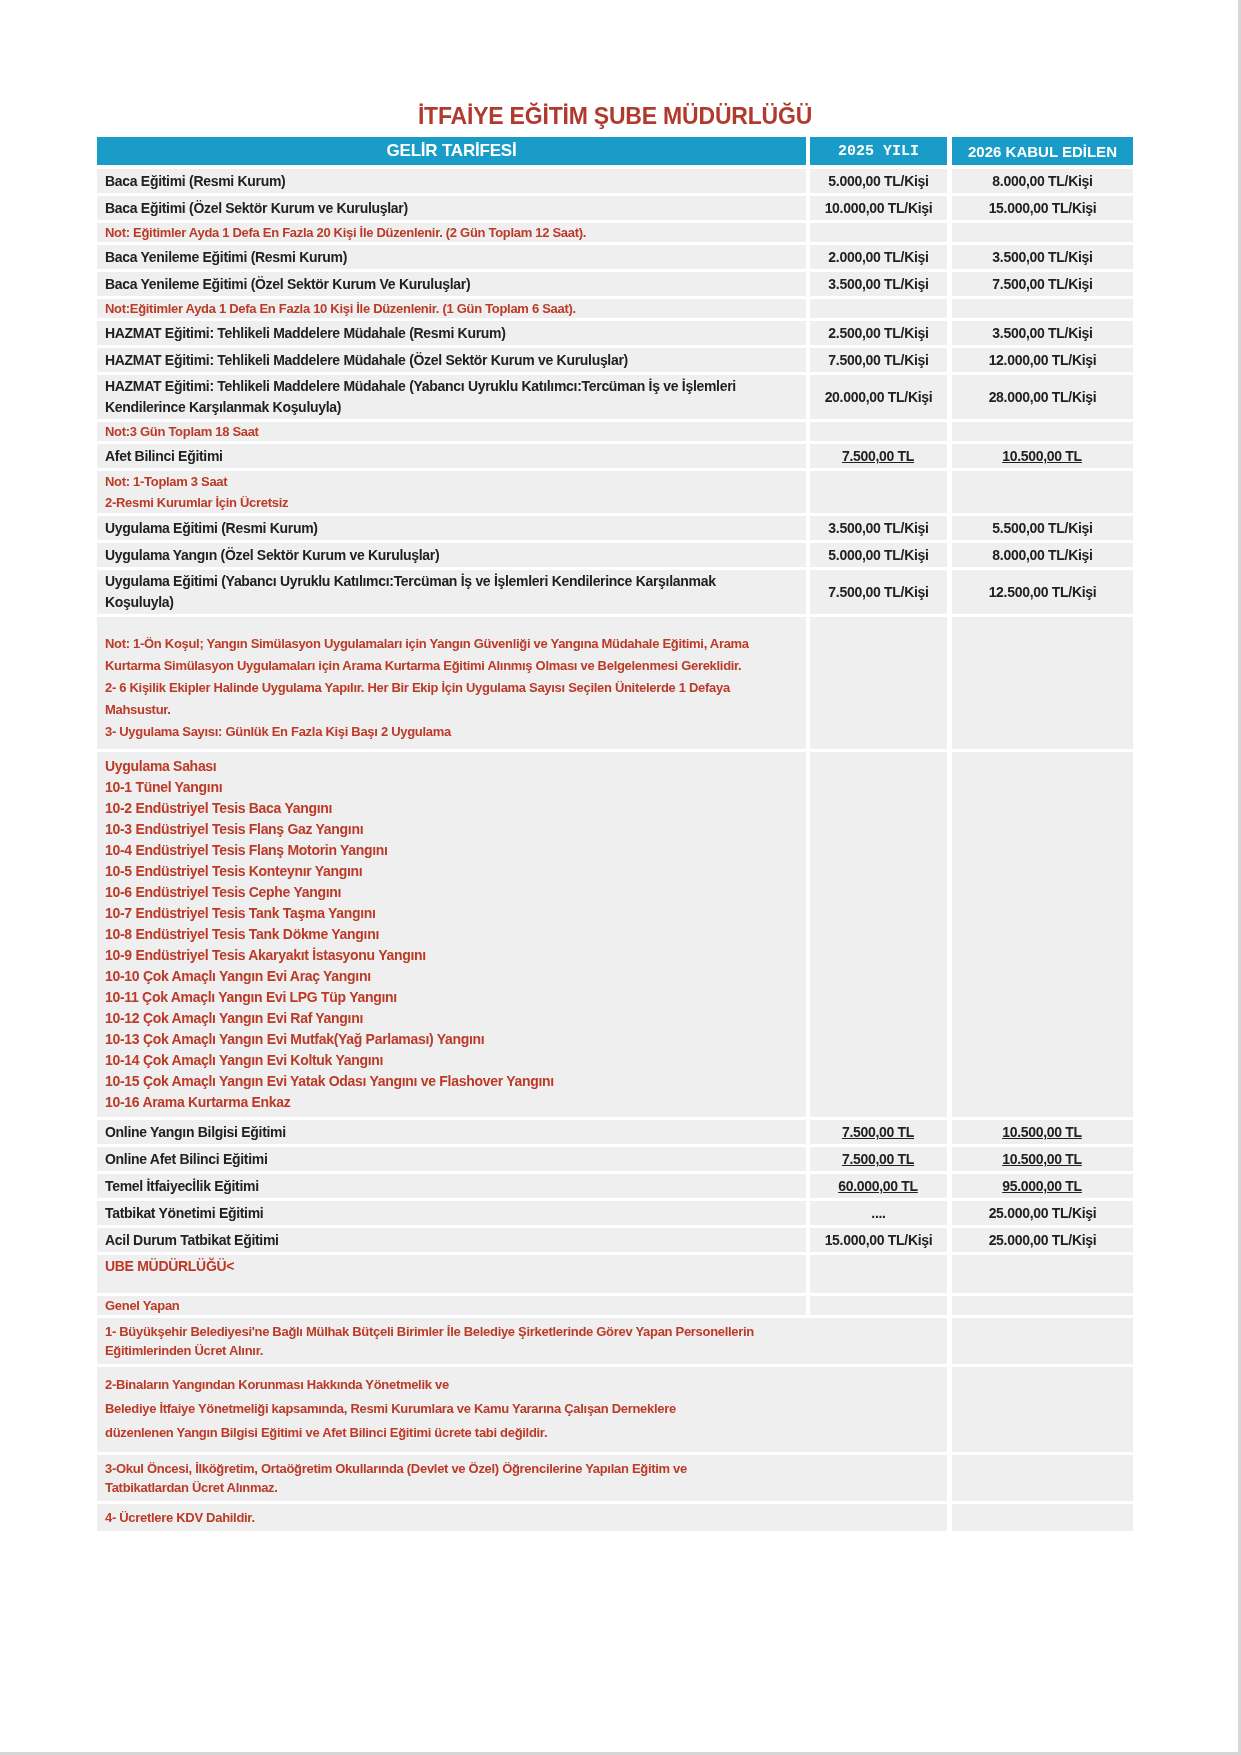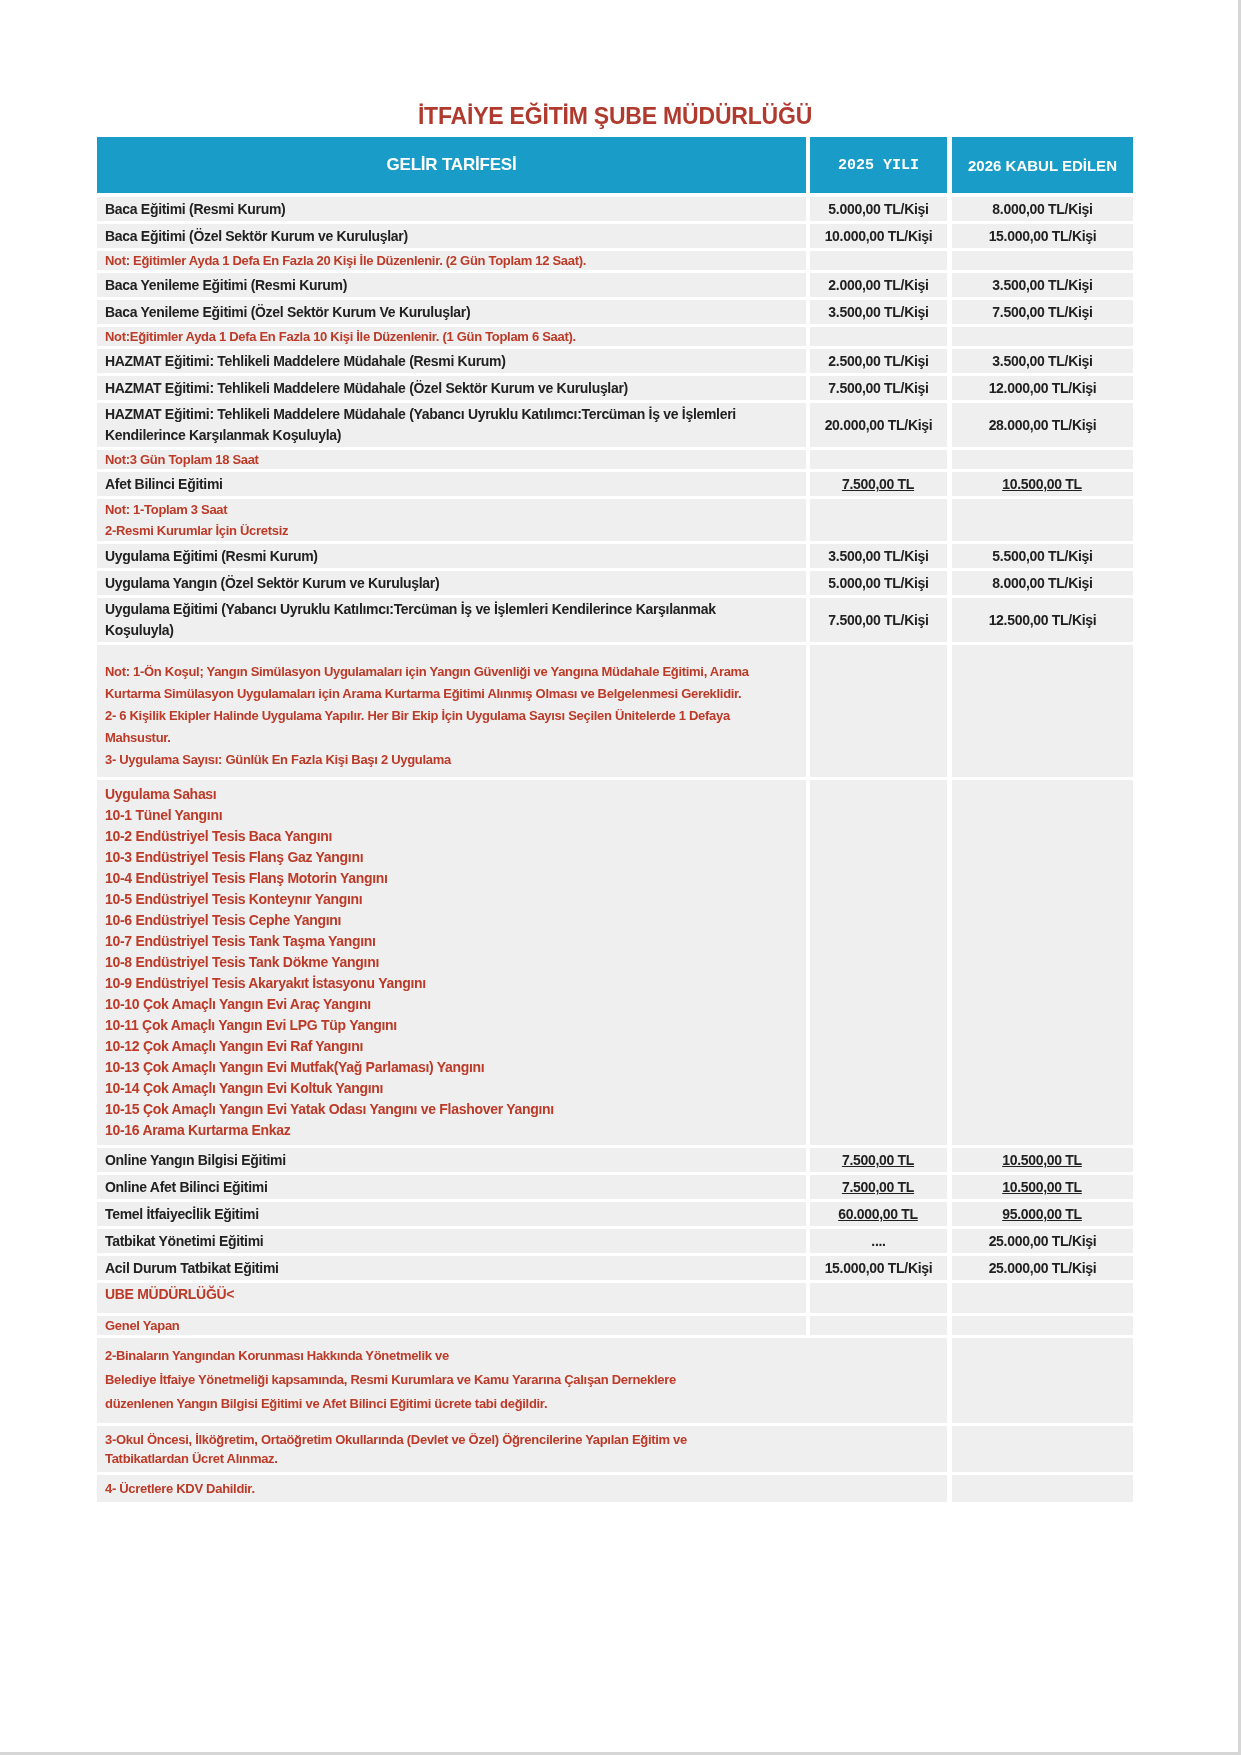--- a/index.html
+++ b/index.html
@@ -11,42 +11,42 @@
   .doc{position:absolute;left:97px;top:103px;width:1036px;}
   .doc-title{
     width:1036px;text-align:center;font-weight:bold;font-size:23px;
     color:var(--title-red,#b03a2e);letter-spacing:-0.2px;margin-bottom:7px;
   }
   .row{display:flex;margin-bottom:3px;align-items:stretch;}
   .cell{background:var(--row-bg,#efefef);}
   
   .row.header{margin-bottom:4px;}
   .row.header .cell{background:var(--header-bg,#199cc7);color:#ffffff;font-weight:bold;
-    display:flex;align-items:center;justify-content:center;height:56px;}
+    display:flex;align-items:center;justify-content:center;height:28px;}
   .hname{width:709px;font-size:17px;letter-spacing:-0.2px;}
   .h25{width:137px;margin-left:4px;font-size:15px;font-family:Liberation Mono, monospace;}
   .h26{width:181px;margin-left:5px;font-size:15px;}
   
   .name{width:701px;padding-left:8px;font-weight:bold;font-size:14px;color:var(--text-dark,#212121);
     line-height:24px;letter-spacing:-0.3px;white-space:pre-line;}
   .p25{width:137px;margin-left:4px;font-weight:bold;font-size:14px;color:var(--text-dark,#212121);
     text-align:center;line-height:24px;letter-spacing:-0.3px;}
   .p26{width:181px;margin-left:5px;font-weight:bold;font-size:14px;color:var(--text-dark,#212121);
     text-align:center;line-height:24px;letter-spacing:-0.3px;}
   .p25.right,.p26.right{text-align:center;padding-right:1px;box-sizing:border-box;text-decoration:underline;}
   
   .red{color:var(--note-red,#bc3a27);}
   
   .v-item2 .name{line-height:21px;padding-top:1px;padding-bottom:1px;}
   .v-item2 .p25,.v-item2 .p26{line-height:44px;}
   .v-note1 .name{font-size:13px;line-height:19px;height:19px;}
   .v-note2 .name{font-size:13px;line-height:21px;}
   .v-big .name{font-size:13px;line-height:22px;padding-top:16px;padding-bottom:6px;}
   .v-list .name{font-size:14px;line-height:21px;padding-top:4px;padding-bottom:4px;}
-  .v-section .name{font-size:14px;line-height:22px;height:30px;}
+  .v-section .name{font-size:14px;line-height:22px;height:38px;}
   .gname{width:843px;padding-left:8px;font-weight:bold;font-size:13px;line-height:19px;
     letter-spacing:-0.3px;white-space:pre-line;padding-top:4px;padding-bottom:4px;}
   .gname.loose{line-height:24px;padding-top:6px;padding-bottom:7px;}
 </style>
 </head>
 <body>
 
 <div class="page">
   <div class="doc">
     <div class="doc-title">İTFAİYE EĞİTİM ŞUBE MÜDÜRLÜĞÜ</div>
@@ -193,20 +193,25 @@
           <div class="cell name red">UBE MÜDÜRLÜĞÜ&lt;</div>
           <div class="cell p25"></div>
           <div class="cell p26"></div>
         </div>
         <div class="row v-note1">
           <div class="cell name red">Genel Yapan</div>
           <div class="cell p25"></div>
           <div class="cell p26"></div>
         </div>
         <div class="row v-gnote">
+          <div class="cell gname red">1- Büyükşehir Belediyesi'ne Bağlı Mülhak Bütçeli Birimler İle Belediye Şirketlerinde Görev Yapan Personellerin
+Eğitimlerinden Ücret Alınır.</div>
+          <div class="cell p26"></div>
+        </div>
+        <div class="row v-gnote">
           <div class="cell gname red loose">2-Binaların Yangından Korunması Hakkında Yönetmelik ve
 Belediye İtfaiye Yönetmeliği kapsamında, Resmi Kurumlara ve Kamu Yararına Çalışan Derneklere
 düzenlenen Yangın Bilgisi Eğitimi ve Afet Bilinci Eğitimi ücrete tabi değildir.</div>
           <div class="cell p26"></div>
         </div>
         <div class="row v-gnote">
           <div class="cell gname red">3-Okul Öncesi, İlköğretim, Ortaöğretim Okullarında (Devlet ve Özel) Öğrencilerine Yapılan Eğitim ve
 Tatbikatlardan Ücret Alınmaz.</div>
           <div class="cell p26"></div>
         </div>

